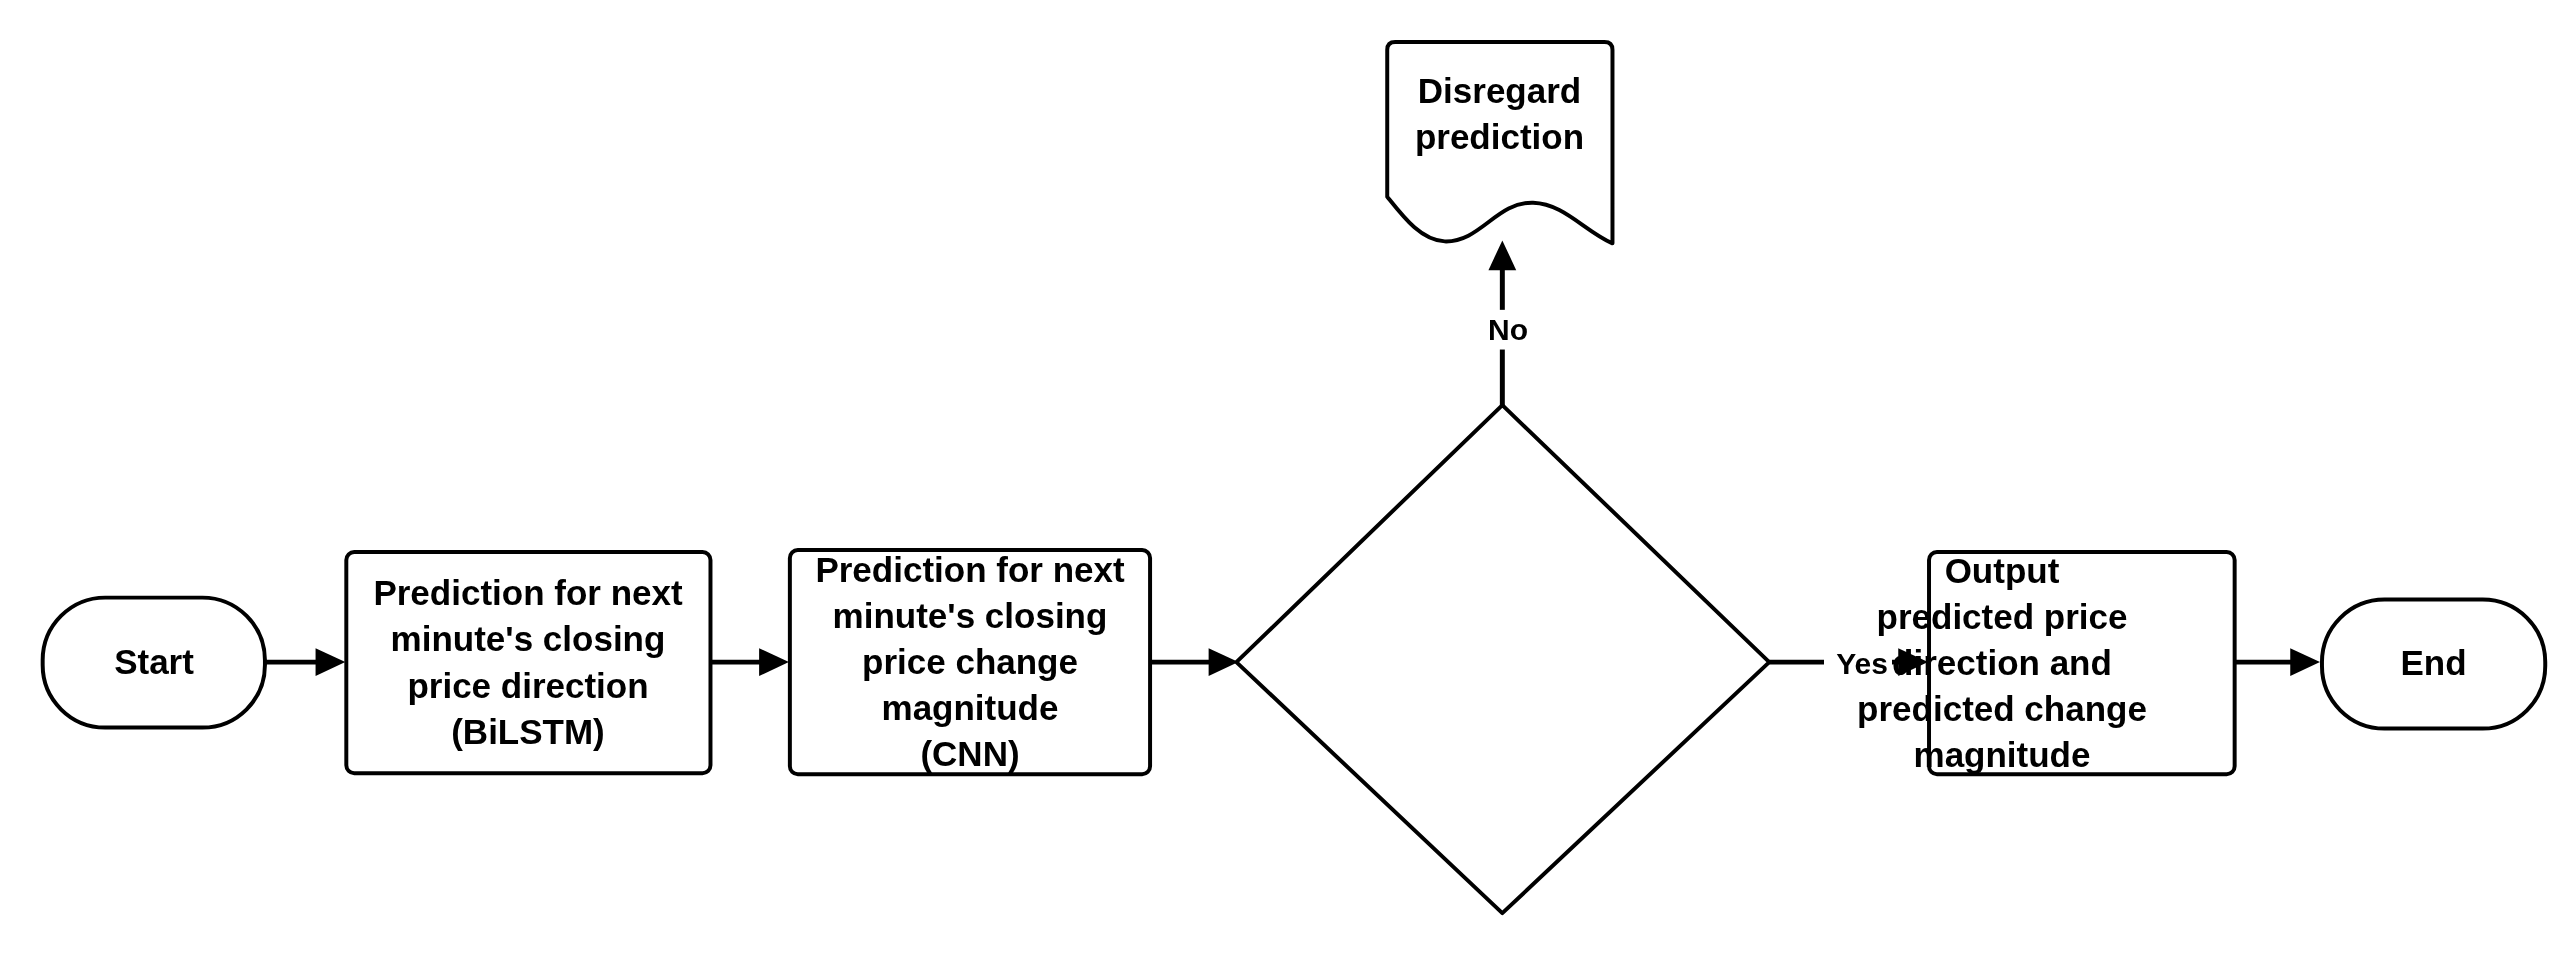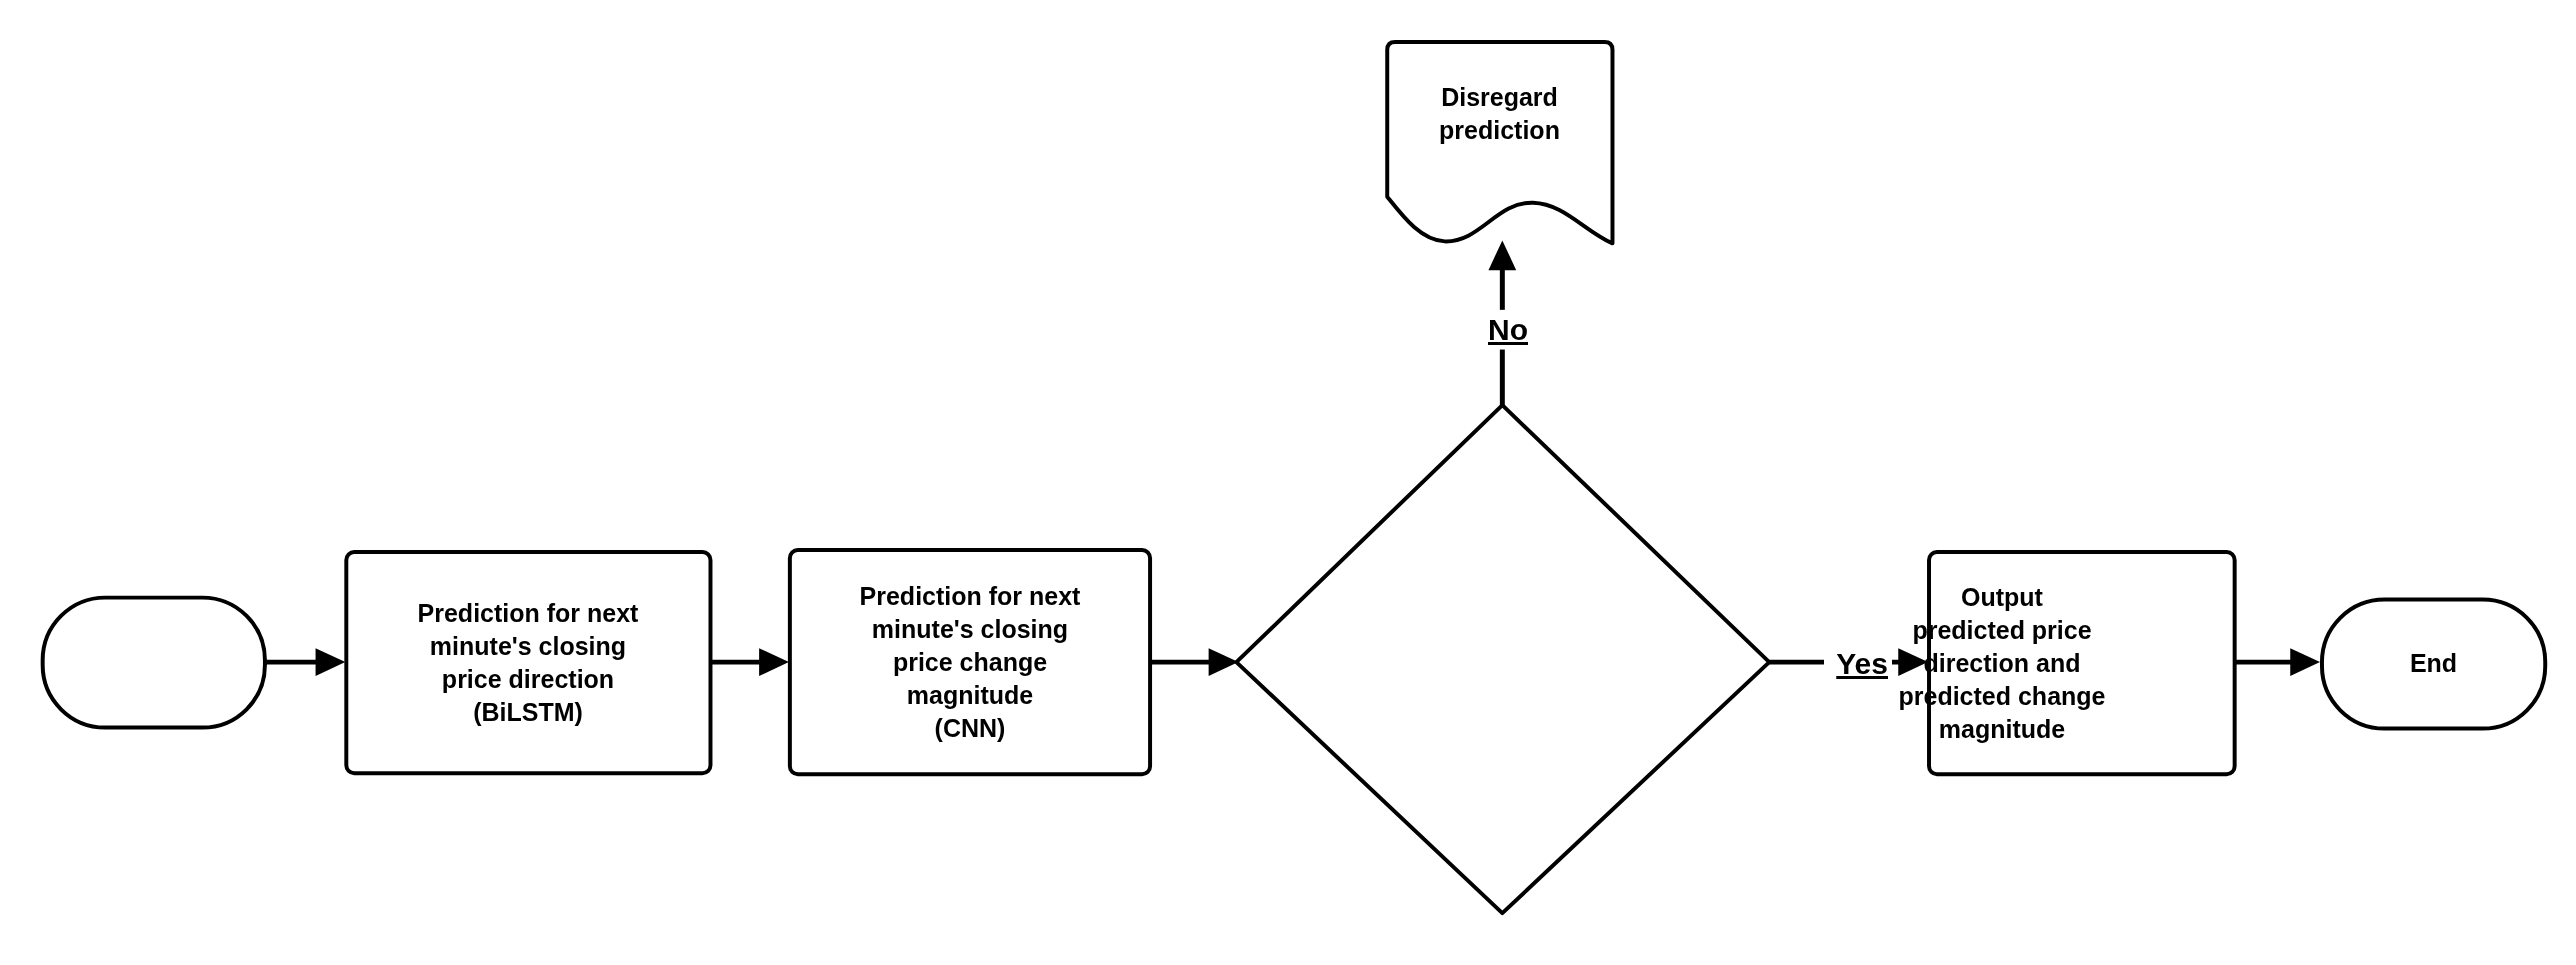--- a/index.html
+++ b/index.html
@@ -40,37 +40,36 @@
     stroke: none;
   }
   .node-text {
     position: absolute;
     display: flex;
     align-items: center;
     justify-content: center;
     text-align: center;
     font-family: "Liberation Sans", sans-serif;
     font-weight: bold;
-    font-size: 25px;
+    font-size: 35px;
     line-height: 1.32;
     color: #000000;
     white-space: pre-line;
     pointer-events: none;
   }
   .edge-label {
     position: absolute;
     font-family: "Liberation Sans", sans-serif;
     font-weight: bold;
     font-size: 30px;
     color: #000000;
     background: #ffffff;
     line-height: 1;
     text-align: center;
     padding: 2px 4px;
-    text-decoration: underline;
   }
 </style>
 </head>
 <body>
 
 <div id="canvas">
 
   <svg id="flow-svg" viewBox="0 0 2596 973">
 
     <g>
@@ -118,20 +117,21 @@
              C 1508,203 1492,244 1456,243
              C 1432,242 1414,218 1398,198
              L 1398,50 Q 1398,42 1406,42 Z"></path>
 
     <rect class="shape-stroke" x="1944" y="556" width="308" height="224" rx="8" ry="8"></rect>
 
     <rect class="shape-stroke" x="2340" y="604" width="225" height="130" rx="63" ry="63"></rect>
 
   </svg>
 
+  <div class="node-text" style="left:43px; top:597px; width:222px; height:130px;">Start</div>
 
   <div class="node-text" style="left:346px; top:552px; width:364px; height:221px;">Prediction for next
 minute's closing
 price direction
 (BiLSTM)</div>
 
   <div class="node-text" style="left:790px; top:550px; width:360px; height:224px;">Prediction for next
 minute's closing
 price change
 magnitude

